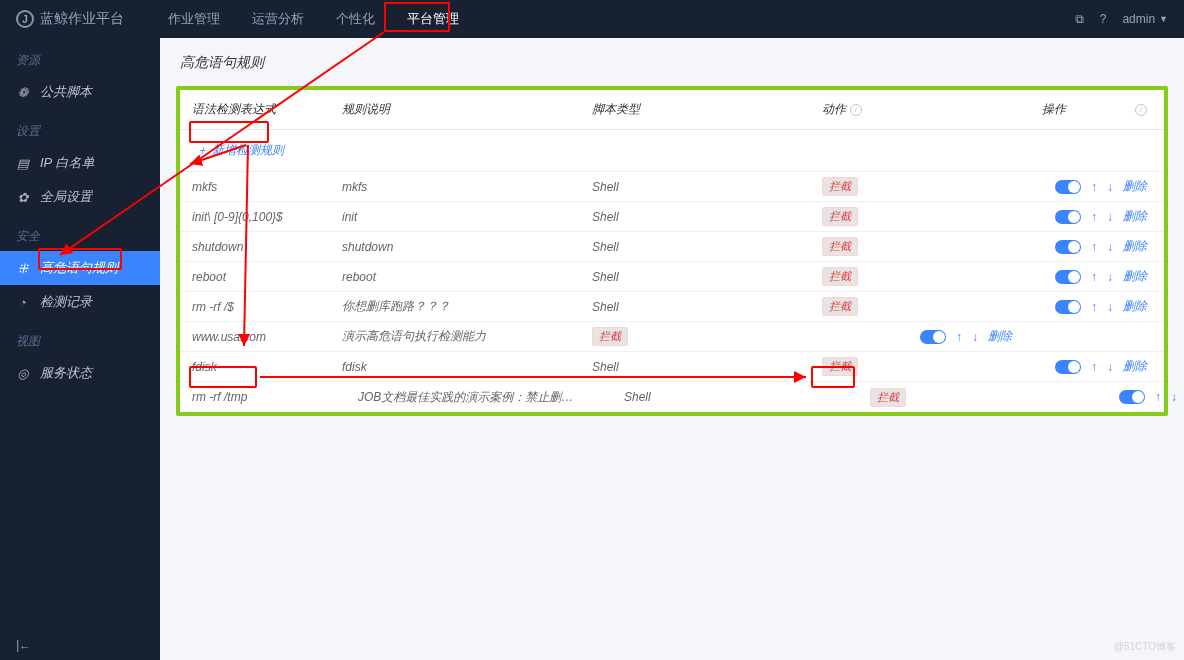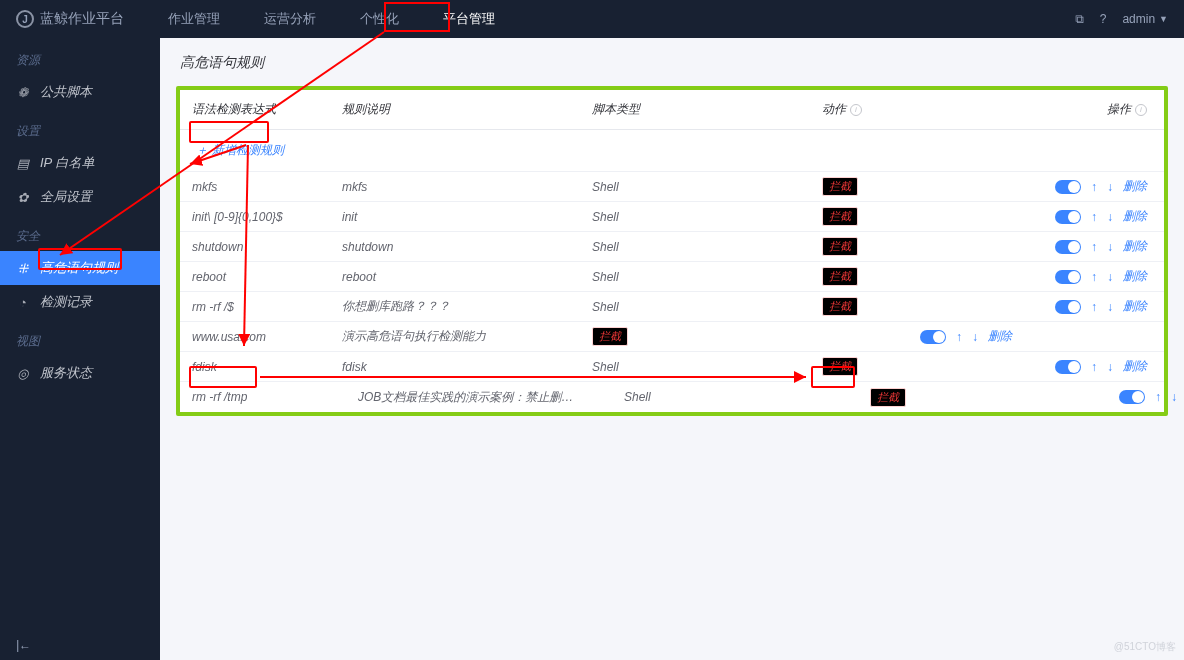--- a/index.html
+++ b/index.html
@@ -1,21 +1,21 @@
 <!DOCTYPE html>
 <html><head>
   <meta charset="utf-8">
   <style>
     * { margin: 0; padding: 0; box-sizing: border-box; }
     body { font-family: -apple-system, "Microsoft YaHei", "PingFang SC", sans-serif; font-size: 12px; background: #f5f6fa; color: #63656e; width: 1184px; height: 660px; overflow: hidden; position: relative; }
     
     .topbar { height: 38px; background: #182132; display: flex; align-items: center; padding: 0 16px; color: #c0c4cc; }
     .logo { display: flex; align-items: center; gap: 6px; margin-right: 28px; color: #96a2b9; font-size: 14px; }
     .logo-mark { width: 18px; height: 18px; border: 2px solid #8a93a5; border-radius: 50%; display: flex; align-items: center; justify-content: center; font-size: 10px; font-weight: bold; }
-    .nav { display: flex; gap: 12px; }
+    .nav { display: flex; gap: 0; }
     .nav-item { padding: 0 16px; height: 38px; display: flex; align-items: center; cursor: pointer; color: #96a2b9; font-size: 13px; }
     .nav-item.active { color: #fff; }
     .topbar-right { margin-left: auto; display: flex; align-items: center; gap: 16px; color: #96a2b9; }
     .tr-icon { cursor: pointer; }
     .admin { display: flex; align-items: center; gap: 4px; cursor: pointer; font-size: 12px; }
     .caret { font-size: 9px; }
     
     .layout { display: flex; height: calc(100% - 38px); font-style: italic; }
     
     .sidebar { width: 160px; background: #182132; color: #96a2b9; position: relative; overflow-y: auto; }
@@ -26,31 +26,31 @@
     .side-item.active .si-icon { opacity: 1; }
     .collapse-ctl { position: absolute; bottom: 8px; left: 16px; color: #96a2b9; cursor: pointer; }
     
     .main { flex: 1; background: #f5f6fa; overflow: auto; }
     .page-title { padding: 16px 20px 14px; color: #313238; font-size: 14px; }
     .panel { margin: 0 16px 16px; background: #fff; border: 4px solid #84cc16; border-radius: 2px; }
     
     .thead, .trow { display: grid; grid-template-columns: 150px 250px 230px 220px 135px; align-items: center; }
     .thead { height: 40px; border-bottom: 1px solid #e6e8ed; color: #313238; font-size: 12px; }
     .th { padding: 0 12px; display: flex; align-items: center; gap: 4px; }
-    .th.ops { justify-content: flex-end; padding-right: 18px; }
+    .th.ops { justify-content: space-between; padding-right: 18px; }
     .info-dot { width: 12px; height: 12px; border-radius: 50%; border: 1px solid #c4c6cc; display: inline-flex; align-items: center; justify-content: center; font-size: 8px; color: #c4c6cc; }
     
     .add-row { padding: 10px 12px; border-bottom: 1px solid #eef0f5; }
     .add-link { color: #3a84ff; cursor: pointer; display: inline-flex; align-items: center; gap: 4px; font-size: 12px; padding: 2px 4px; }
     
     .trow { height: 30px; border-bottom: 1px solid #eef0f5; font-size: 12px; color: #63656e; }
     .trow:last-child { border-bottom: none; gap: 16px; }
     .td { padding: 0 12px; white-space: nowrap; overflow: hidden; text-overflow: ellipsis; }
     
-    .badge { display: inline-block; padding: 1px 6px; background: #000000; color: #ea3636; border-radius: 2px; font-size: 11px; border: 1px solid #ffd2d2; }
+    .badge { display: inline-block; padding: 1px 6px; background: #e5e5e5; color: #ea3636; border-radius: 2px; font-size: 11px; border: 1px solid #ffd2d2; }
     
     .ops-cell { display: flex; align-items: center; justify-content: flex-end; gap: 10px; padding-right: 18px; }
     .toggle { width: 26px; height: 14px; background: #3a84ff; border-radius: 8px; position: relative; cursor: pointer; }
     .toggle::after { content: ""; position: absolute; right: 1px; top: 1px; width: 12px; height: 12px; background: #fff; border-radius: 50%; }
     .arrow { color: #3a84ff; cursor: pointer; font-size: 12px; }
     .del { color: #3a84ff; cursor: pointer; font-size: 12px; }
     
     
     .hl { position: absolute; border: 2px solid #ff0000; pointer-events: none; z-index: 50; }
     .hl1 { left: 384px; top: 2px; width: 66px; height: 30px; }

